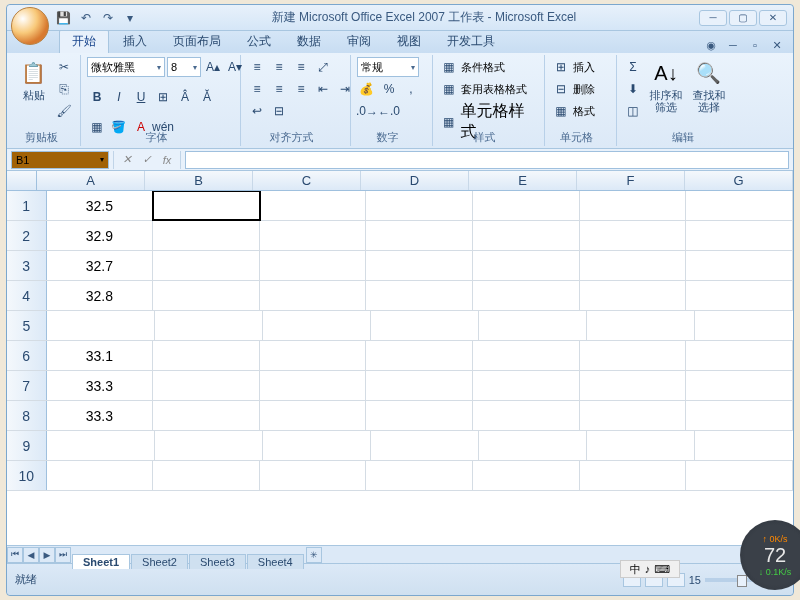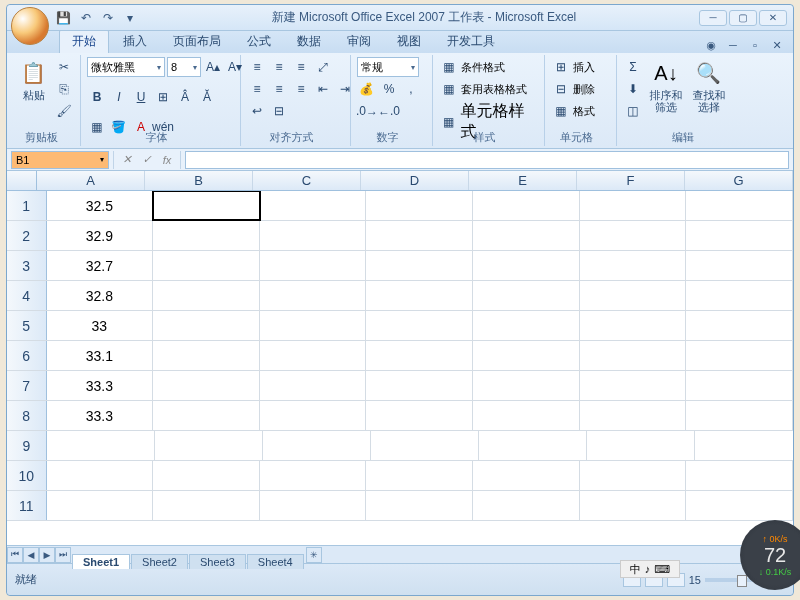--- a/index.html
+++ b/index.html
@@ -31,21 +31,21 @@
 .sm-col { display: flex; flex-direction: column; gap: 2px; }
 .sm-row { display: flex; gap: 2px; align-items: center; }
 .sm-btn { width: 20px; height: 20px; border: 1px solid transparent; display: flex; align-items: center; justify-content: center; font-size: 12px; color: #2a4a70; }
 .combo { height: 20px; border: 1px solid #9fc0de; background: #fff; font-size: 11px; padding: 0 3px; display: flex; align-items: center; }
 .combo .arr { margin-left: auto; font-size: 8px; color: #4a6a90; }
 .font-name { width: 78px; }
 .font-size { width: 34px; }
 .num-combo { width: 62px; }
 
 .formula-bar { height: 22px; background: #e8f1fb; border-bottom: 1px solid #a8c6e0; display: flex; align-items: center; }
-.name-box { width: 98px; height: 18px; margin: 0 4px; background: #fdba74; border: 1px solid #9fc0de; font-size: 11px; padding: 0 4px; display: flex; align-items: center; }
+.name-box { width: 98px; height: 18px; margin: 0 4px; background: #a16207; border: 1px solid #9fc0de; font-size: 11px; padding: 0 4px; display: flex; align-items: center; }
 .name-box .arr { margin-left: auto; font-size: 8px; }
 .fb-btns { display: flex; gap: 2px; padding: 0 4px; border-left: 1px solid #c0d4e8; border-right: 1px solid #c0d4e8; }
 .fb-btn { width: 18px; height: 18px; font-size: 11px; color: #888; display: flex; align-items: center; justify-content: center; font-style: italic; }
 .fb-input { flex: 1; height: 18px; background: #fff; border: 1px solid #9fc0de; margin: 0 4px; }
 
 .sheet { flex: 1; background: #fff; display: flex; flex-direction: column; overflow: hidden; }
 .col-headers { height: 20px; display: flex; background: linear-gradient(#f4f8fc,#dce9f7); border-bottom: 1px solid #9fc0de; }
 .corner { width: 40px; border-right: 1px solid #9fc0de; background: linear-gradient(#f4f8fc,#dce9f7); }
 .ch { width: 108px; border-right: 1px solid #c8d8e8; text-align: center; font-size: 13px; color: #2a4a70; line-height: 20px; }
 .rows { flex: 1; overflow: hidden; }
@@ -319,21 +319,20 @@
           <div class="cell">32.8</div>
           <div class="cell"></div>
           <div class="cell"></div>
           <div class="cell"></div>
           <div class="cell"></div>
           <div class="cell"></div>
           <div class="cell"></div>
         </div>
         <div class="row">
           <div class="rh">5</div>
-          <div class="cell">33</div>
           <div class="cell"></div>
           <div class="cell"></div>
           <div class="cell"></div>
           <div class="cell"></div>
           <div class="cell"></div>
           <div class="cell"></div>
         </div>
         <div class="row">
           <div class="rh">6</div>
           <div class="cell">33.1</div>
@@ -368,30 +367,20 @@
           <div class="rh">9</div>
           <div class="cell"></div>
           <div class="cell"></div>
           <div class="cell"></div>
           <div class="cell"></div>
           <div class="cell"></div>
           <div class="cell"></div>
         </div>
         <div class="row">
           <div class="rh">10</div>
-          <div class="cell"></div>
-          <div class="cell"></div>
-          <div class="cell"></div>
-          <div class="cell"></div>
-          <div class="cell"></div>
-          <div class="cell"></div>
-          <div class="cell"></div>
-        </div>
-        <div class="row">
-          <div class="rh">11</div>
           <div class="cell"></div>
           <div class="cell"></div>
           <div class="cell"></div>
           <div class="cell"></div>
           <div class="cell"></div>
           <div class="cell"></div>
           <div class="cell"></div>
         </div>
       </div>
   </div>

